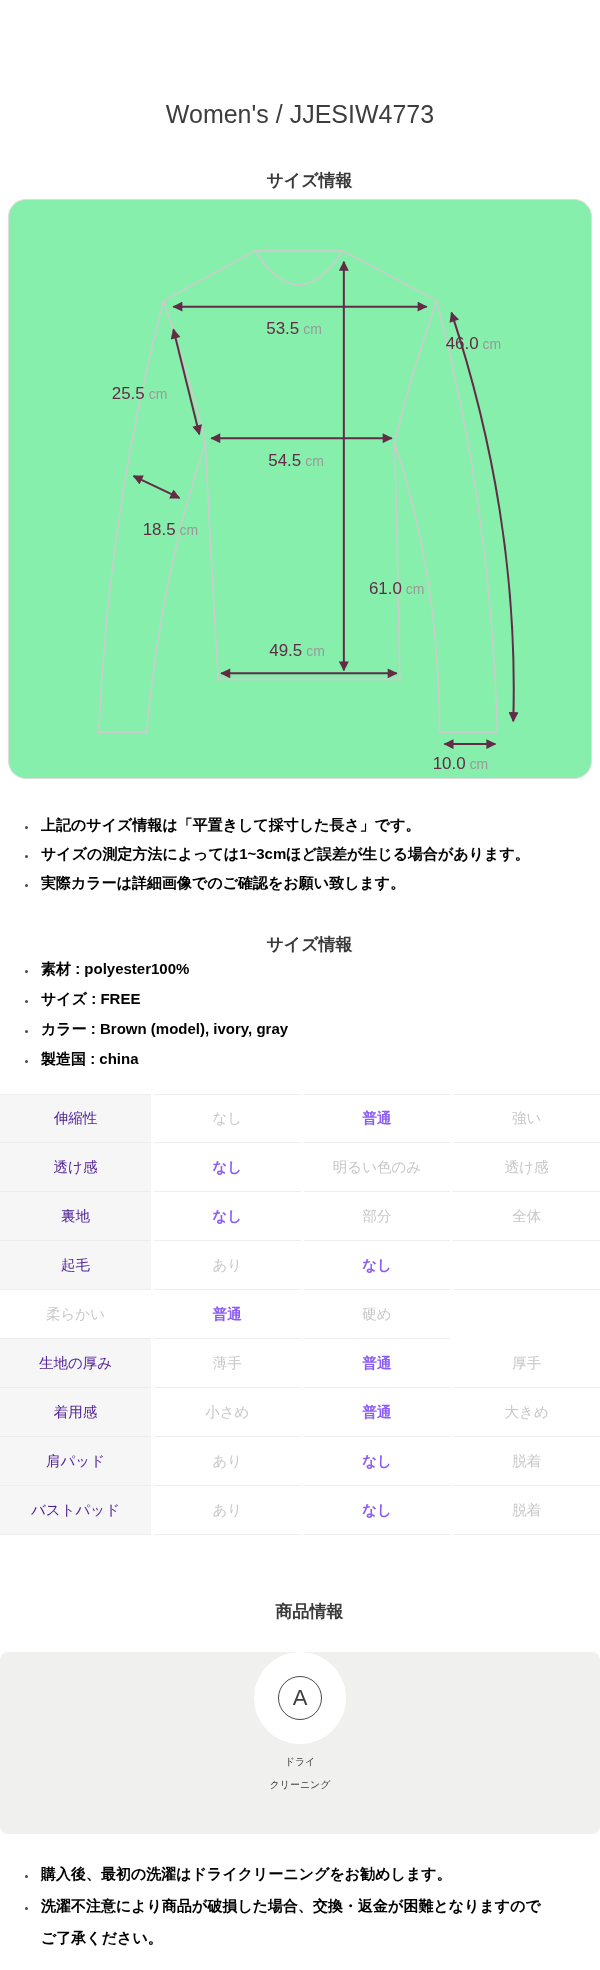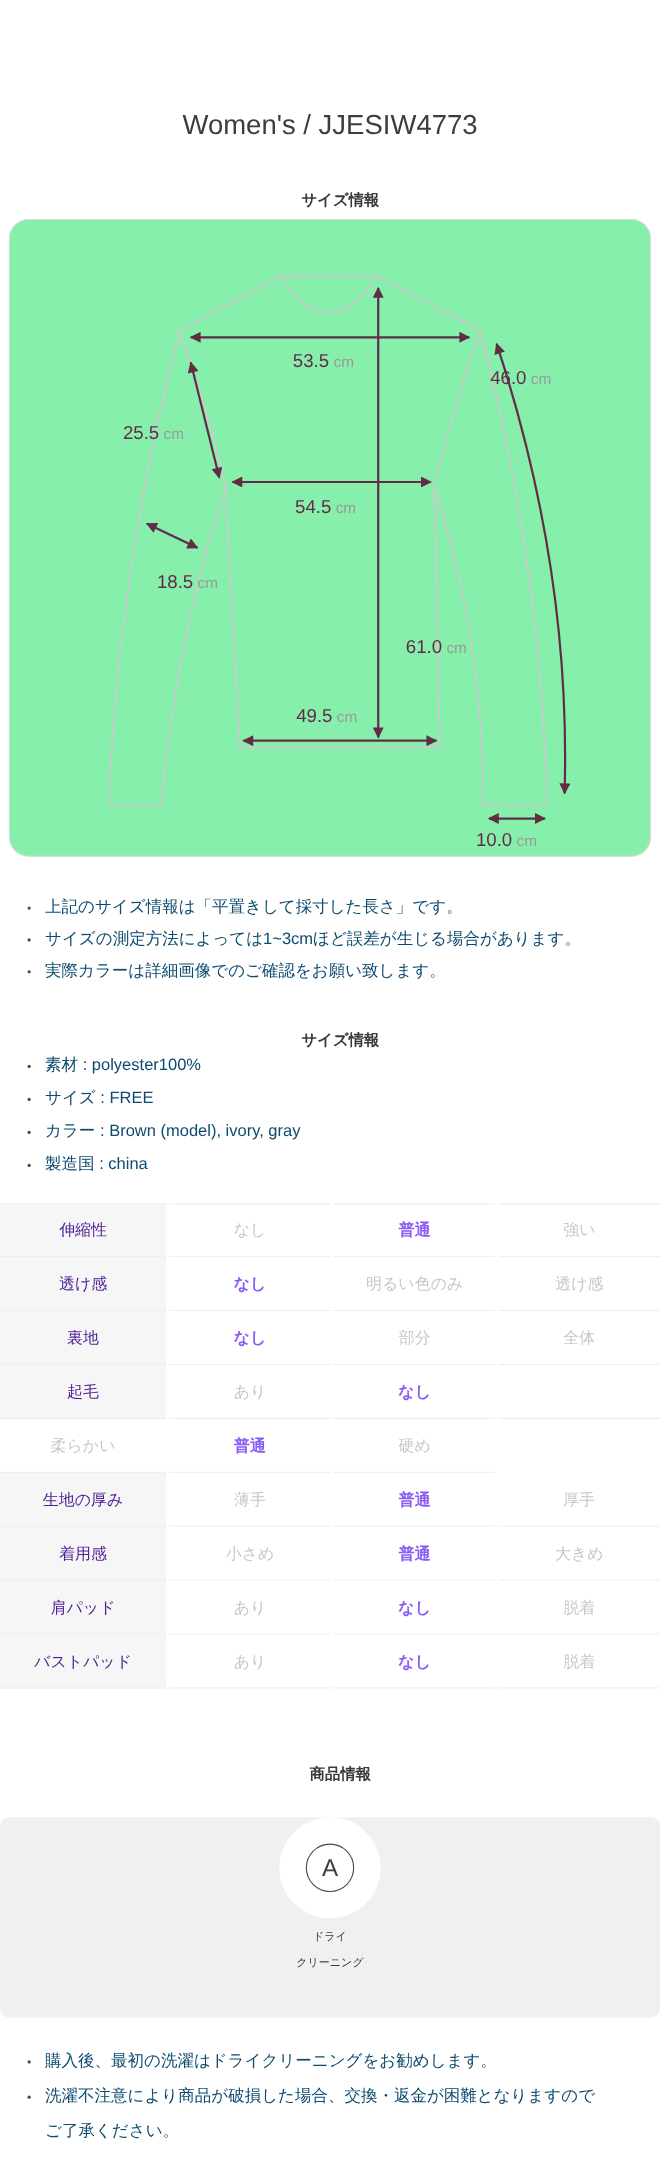--- a/index.html
+++ b/index.html
@@ -7,38 +7,38 @@
   body {
     width: 600px; height: 1970px; overflow: hidden;
     font-family: "Liberation Sans", "DejaVu Sans", sans-serif;
     color:#3a3a3a;
   }
   .page-title {
     margin-top: 100px; text-align: center;
     font-size: 25px; color:#3d3d3d; line-height: 28px; font-weight: 400;
   }
   .sec-head { text-align: center; }
-  .sec-head .txt { display:block; font-size:14px; font-weight:bold; color:#3a3a3a; line-height:20px;padding-left:19px; }
+  .sec-head .txt { display:block; font-size:17px; font-weight:bold; color:#3a3a3a; line-height:20px;padding-left:19px; }
   .sec-head .bar { width:68px; height:3px; background:#4c4c4c; margin:8px auto 0; }
   #size-head1 { margin-top: 43px; }
   #size-head2 { margin-top: 42px; }
   #prod-head  { margin-top: 67px; }
 
   .diagram-wrap {
     position: relative; margin: 8px 8px 0;
     height: 580px; border: 1.5px solid #dcdcdc; border-radius: 18px;
     background:#86efac;
   }
   .diagram-wrap svg { position:absolute; inset:0; width:100%; height:100%; }
   svg text { font-family: "Liberation Sans", "DejaVu Sans", sans-serif; }
   .mnum { font-size:17px; fill:#622b46; }
   .munit { font-size:14px; fill:#9a9a9a; }
 
   ul.notes { margin: 36px 0 0; padding-left: 38px; list-style: disc; }
-  ul.notes li { font-size: 15px; line-height: 20px; color:#0c4a6e; margin-bottom: 9px; padding-left: 3px; }
+  ul.notes li { font-size: 15px; line-height: 20px; color:#000000; margin-bottom: 9px; padding-left: 3px; font-weight: bold; }
   ul.notes li::marker { color:#4a4a4a; font-size: 0.72em; }
   ul.details { margin-top: 4px; }
   ul.details li { margin-bottom: 10px; }
   ul.care-notes { margin-top: 24px; }
   ul.care-notes li { line-height: 32px; margin-bottom: 0; white-space: pre-line; }
 
   .spec-table { margin-top: 25px; width: 600px; }
   .trow { display: grid; grid-template-columns: 151px 1fr 1fr 1fr; column-gap: 3px; height: 49px; }
   .trow > div { display:flex; align-items:center; justify-content:center; font-size:14.5px;
     border-bottom: 1px solid #ededed; background:#fff; }

